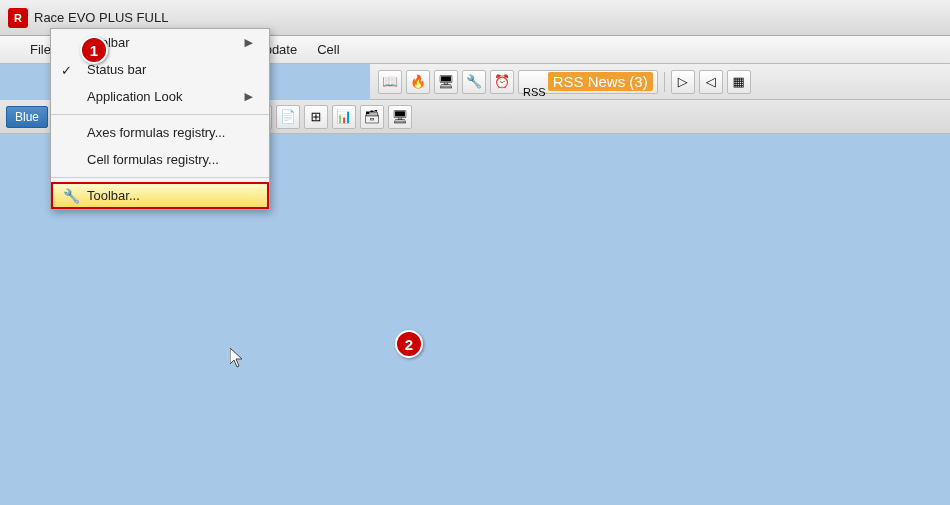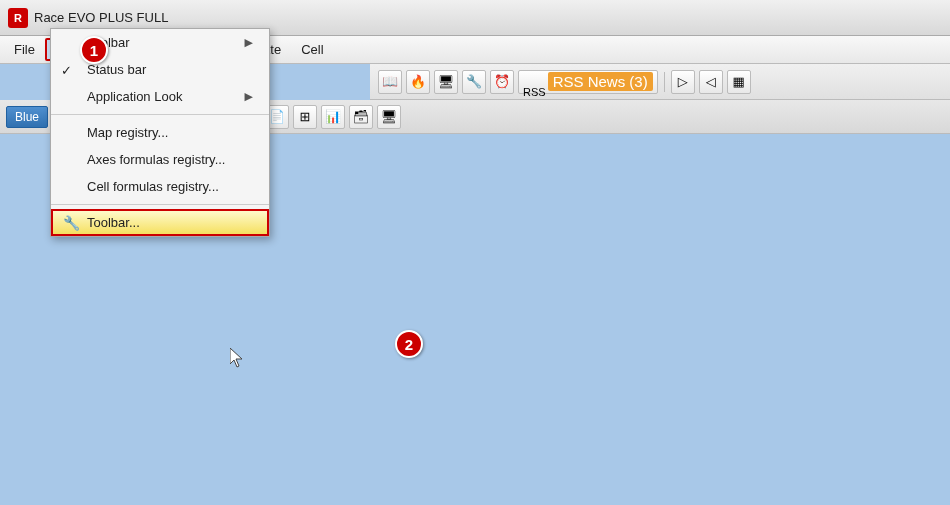--- a/index.html
+++ b/index.html
@@ -39,21 +39,21 @@
       font-size: 13px;
       color: #222;
     }
 
     
     .menu-bar {
       background: linear-gradient(to bottom, #f8f8f8, #e8e8e8);
       height: 28px;
       display: flex;
       align-items: center;
-      padding: 0 4px;
+      padding: 0 20px;
       border-bottom: 1px solid #bbb;
       position: relative;
     }
     .menu-item {
       padding: 4px 10px;
       cursor: pointer;
       color: #222;
       border-radius: 2px;
       position: relative;
     }
@@ -170,21 +170,21 @@
       padding: 0 6px;
       border-bottom: 1px solid #bbb;
     }
     .blue-btn {
       background: linear-gradient(to bottom, #5090d0, #3070b0);
       color: white;
       font-size: 12px;
       padding: 3px 8px;
       border: 1px solid #2060a0;
       border-radius: 2px;
-      margin-right: 4px;
+      margin-right: 15px;
       cursor: pointer;
     }
 
     
     .main-content {
       background: #a8c8e8;
       flex: 1;
       height: calc(505px - 36px - 28px - 36px - 34px);
     }
 
@@ -232,23 +232,20 @@
     <span>Status bar</span>
   </div>
 
   <div class="dropdown-item">
     <span>Application Look</span>
     <span class="arrow">▶</span>
   </div>
 
   <div class="dropdown-separator"></div>
 
-  <div class="dropdown-item">
-    <span>Map registry...</span>
-  </div>
 
 
   <div class="dropdown-item">
     <span>Axes formulas registry...</span>
   </div>
 
   <div class="dropdown-item">
     <span>Cell formulas registry...</span>
   </div>
 

